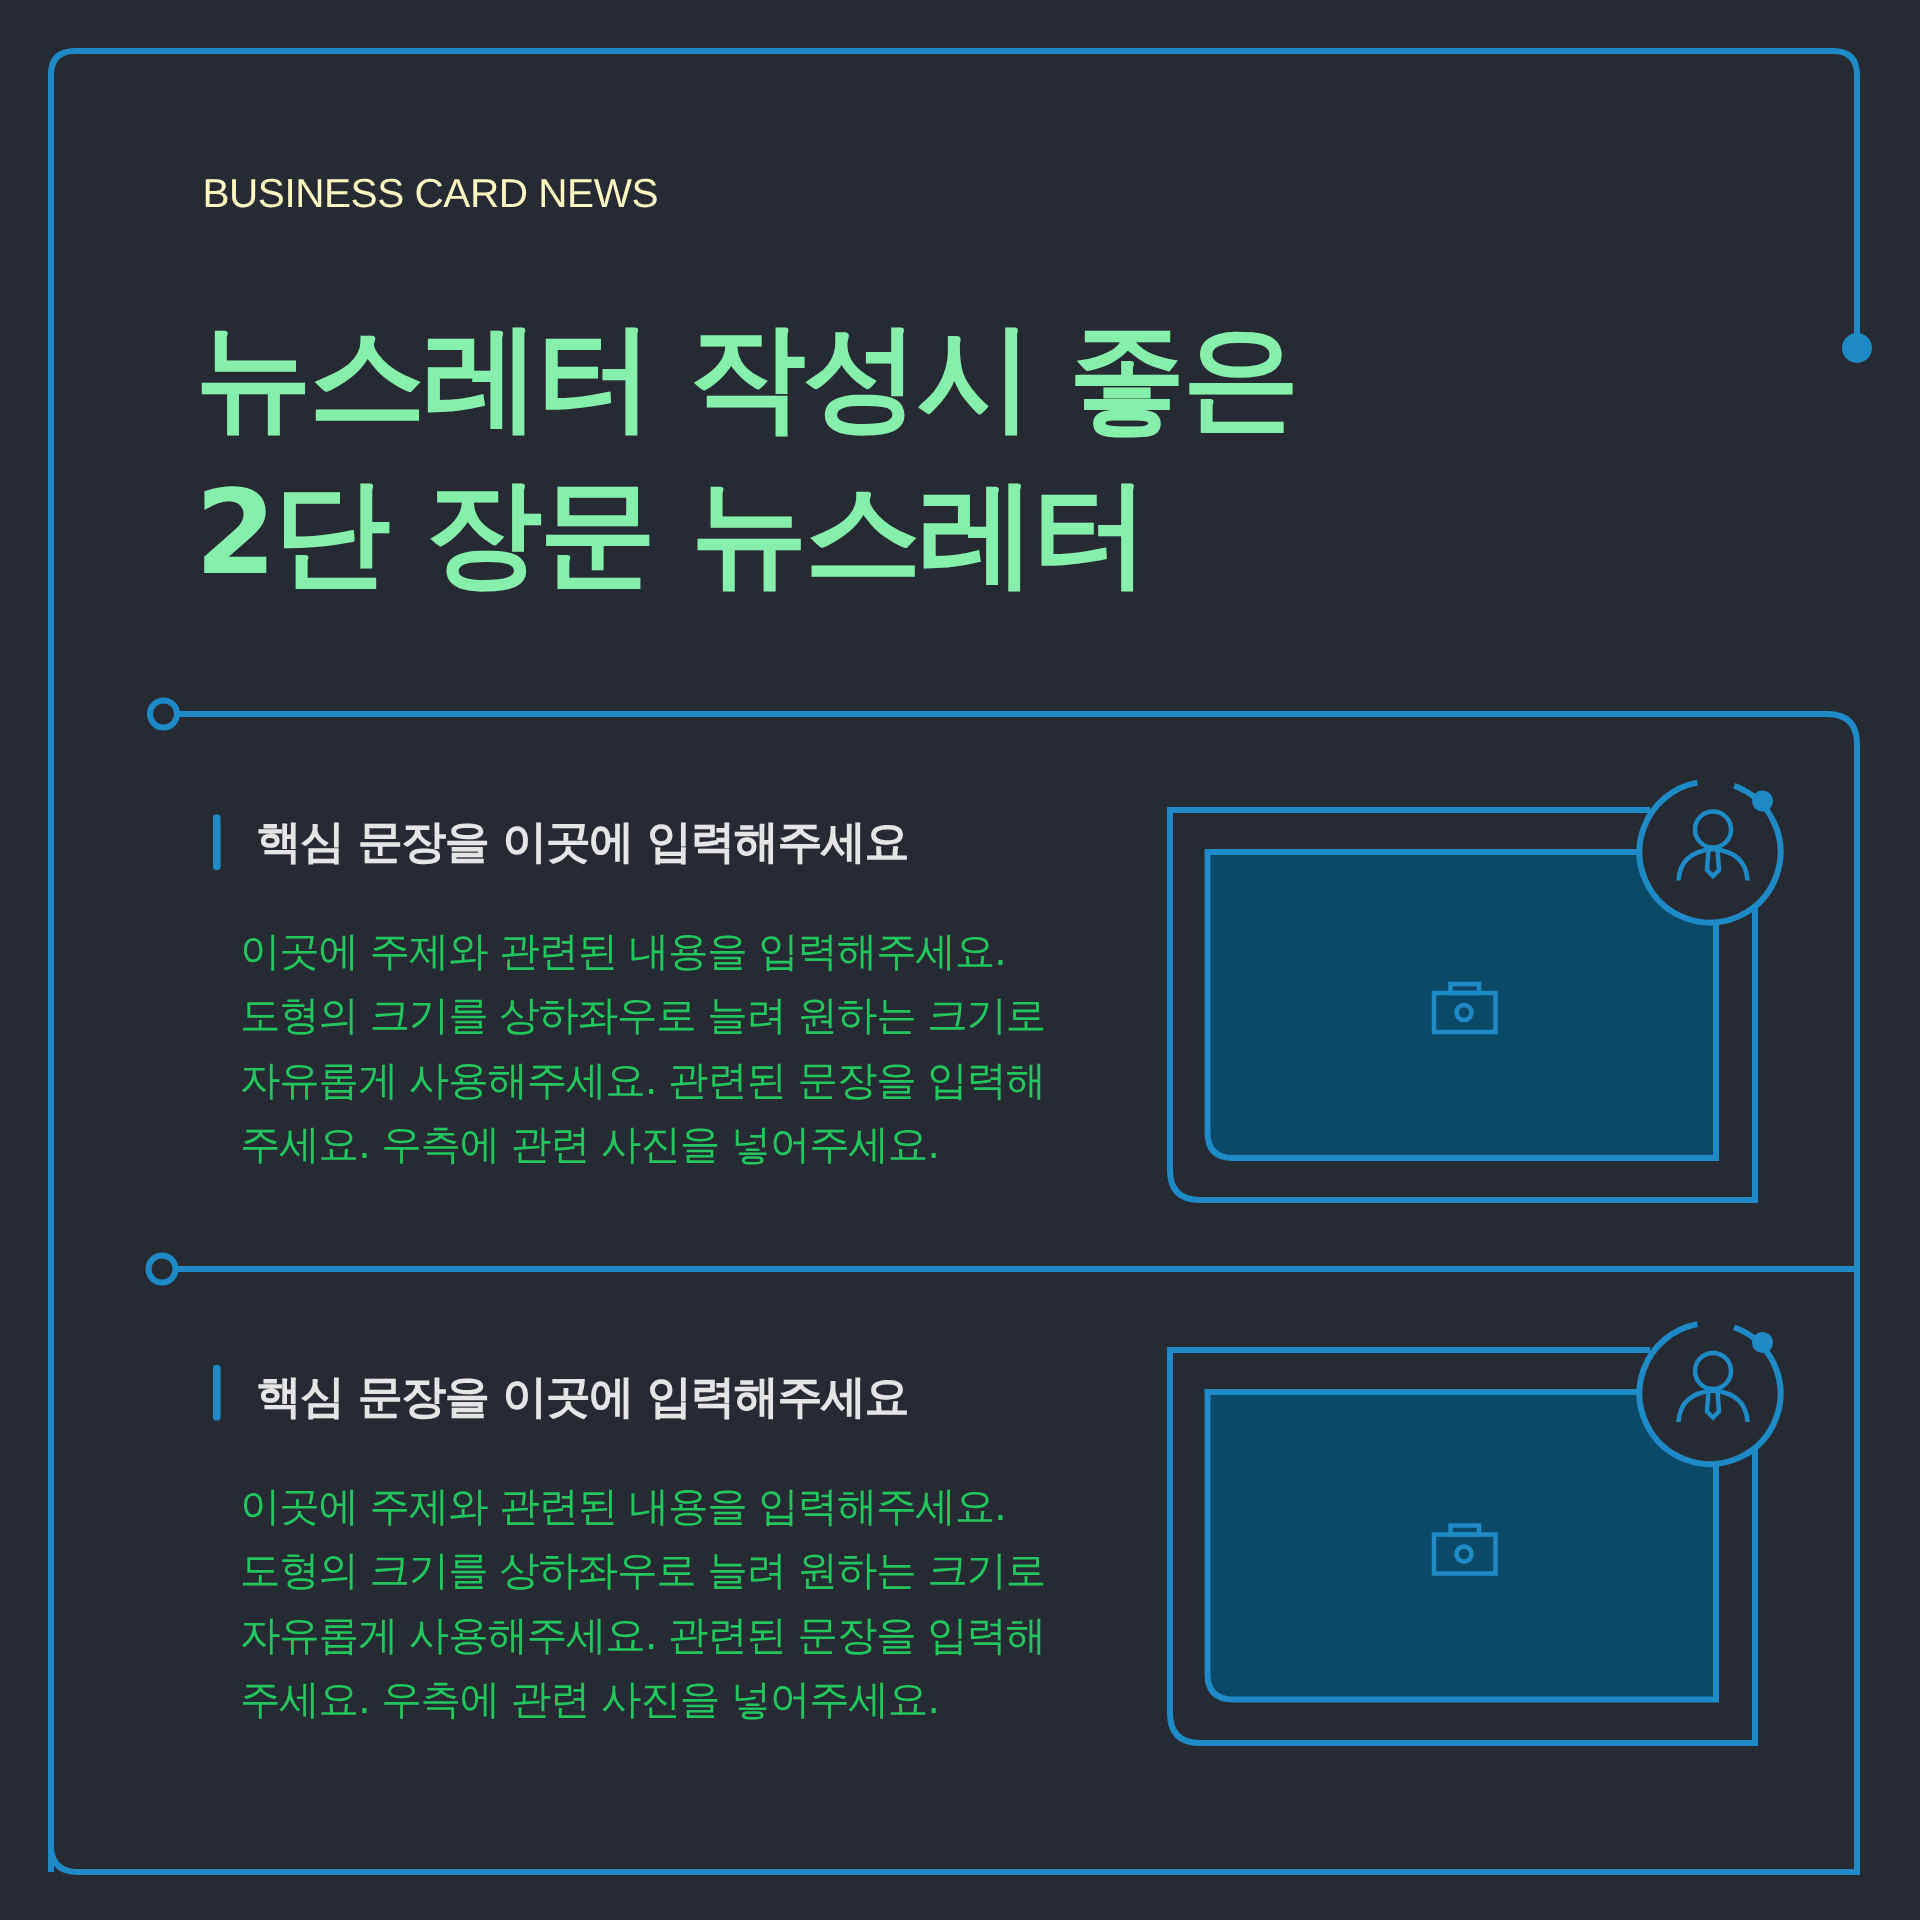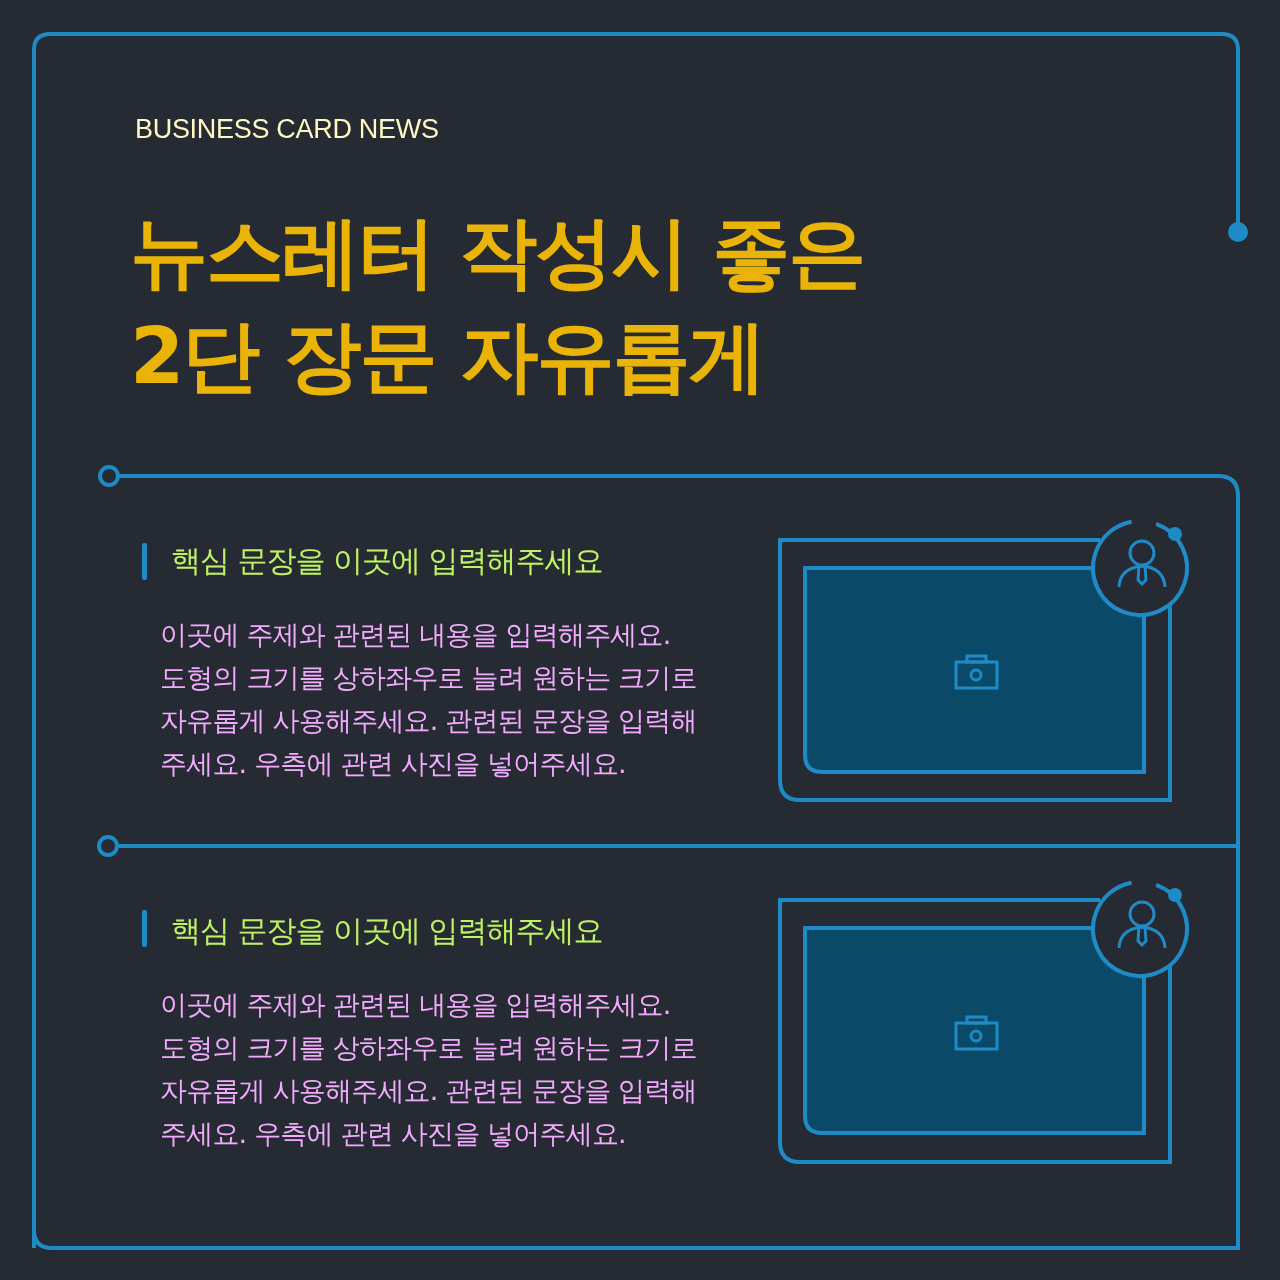--- a/index.html
+++ b/index.html
@@ -13,34 +13,34 @@
     .abs { position: absolute; }
     svg.frame { position: absolute; left: 0; top: 0; }
     .kicker {
       left: 135px; top: 114px;
       font-family: "Liberation Sans", "DejaVu Sans", sans-serif;
       font-size: 27px; color: #fef9c3; letter-spacing: -0.3px;
       white-space: nowrap;
     }
     .title {
       left: 130px; top: 200px;
-      font-size: 78px; font-weight: bold; color: #eab308;
+      font-size: 78px; font-weight: bold; color: #86efac;
       line-height: 104px; letter-spacing: -2px;
       white-space: nowrap;
     }
     .title span { display: block; }
     .section-heading {
-      font-size: 30px; font-weight: normal; color: #bef264;
+      font-size: 30px; font-weight: bold; color: #e5e5e5;
       white-space: nowrap; letter-spacing: -1px;
     }
     .accent-bar {
       width: 5px; height: 37px; background: #1f8bc6; border-radius: 2px;
     }
     .body-text {
-      font-size: 27px; color: #f0abfc; line-height: 43px;
+      font-size: 27px; color: #22c55e; line-height: 43px;
       white-space: nowrap; letter-spacing: -0.8px;
     }
     .body-text span { display: block; }
   </style>
 </head>
 <body>
 
 <svg class="frame" width="1280" height="1280">
   <g fill="none" stroke="#1f8bc6" stroke-width="4">
 
@@ -90,21 +90,21 @@
       <circle cx="1142" cy="914" r="12"></circle>
       <path d="M1119 948 Q1120 929 1142 927 Q1164 929 1165 948"></path>
       <path d="M1139 927 L1145 927 L1146 941 L1142 945 L1138 941 Z"></path>
     </g>
   </g>
 </svg>
 
 <div class="abs kicker">BUSINESS CARD NEWS</div>
 <div class="abs title">
   <span>뉴스레터 작성시 좋은</span>
-  <span>2단 장문 자유롭게</span>
+  <span>2단 장문 뉴스레터</span>
 </div>
 
 <div class="abs accent-bar" style="left:142px; top:543px;"></div>
 <div class="abs section-heading" style="left:171px; top:541px;">핵심 문장을 이곳에 입력해주세요</div>
 <div class="abs body-text" style="left:160px; top:613px;">
   <span>이곳에 주제와 관련된 내용을 입력해주세요.</span>
   <span>도형의 크기를 상하좌우로 늘려 원하는 크기로</span>
   <span>자유롭게 사용해주세요. 관련된 문장을 입력해</span>
   <span>주세요. 우측에 관련 사진을 넣어주세요.</span>
 </div>

